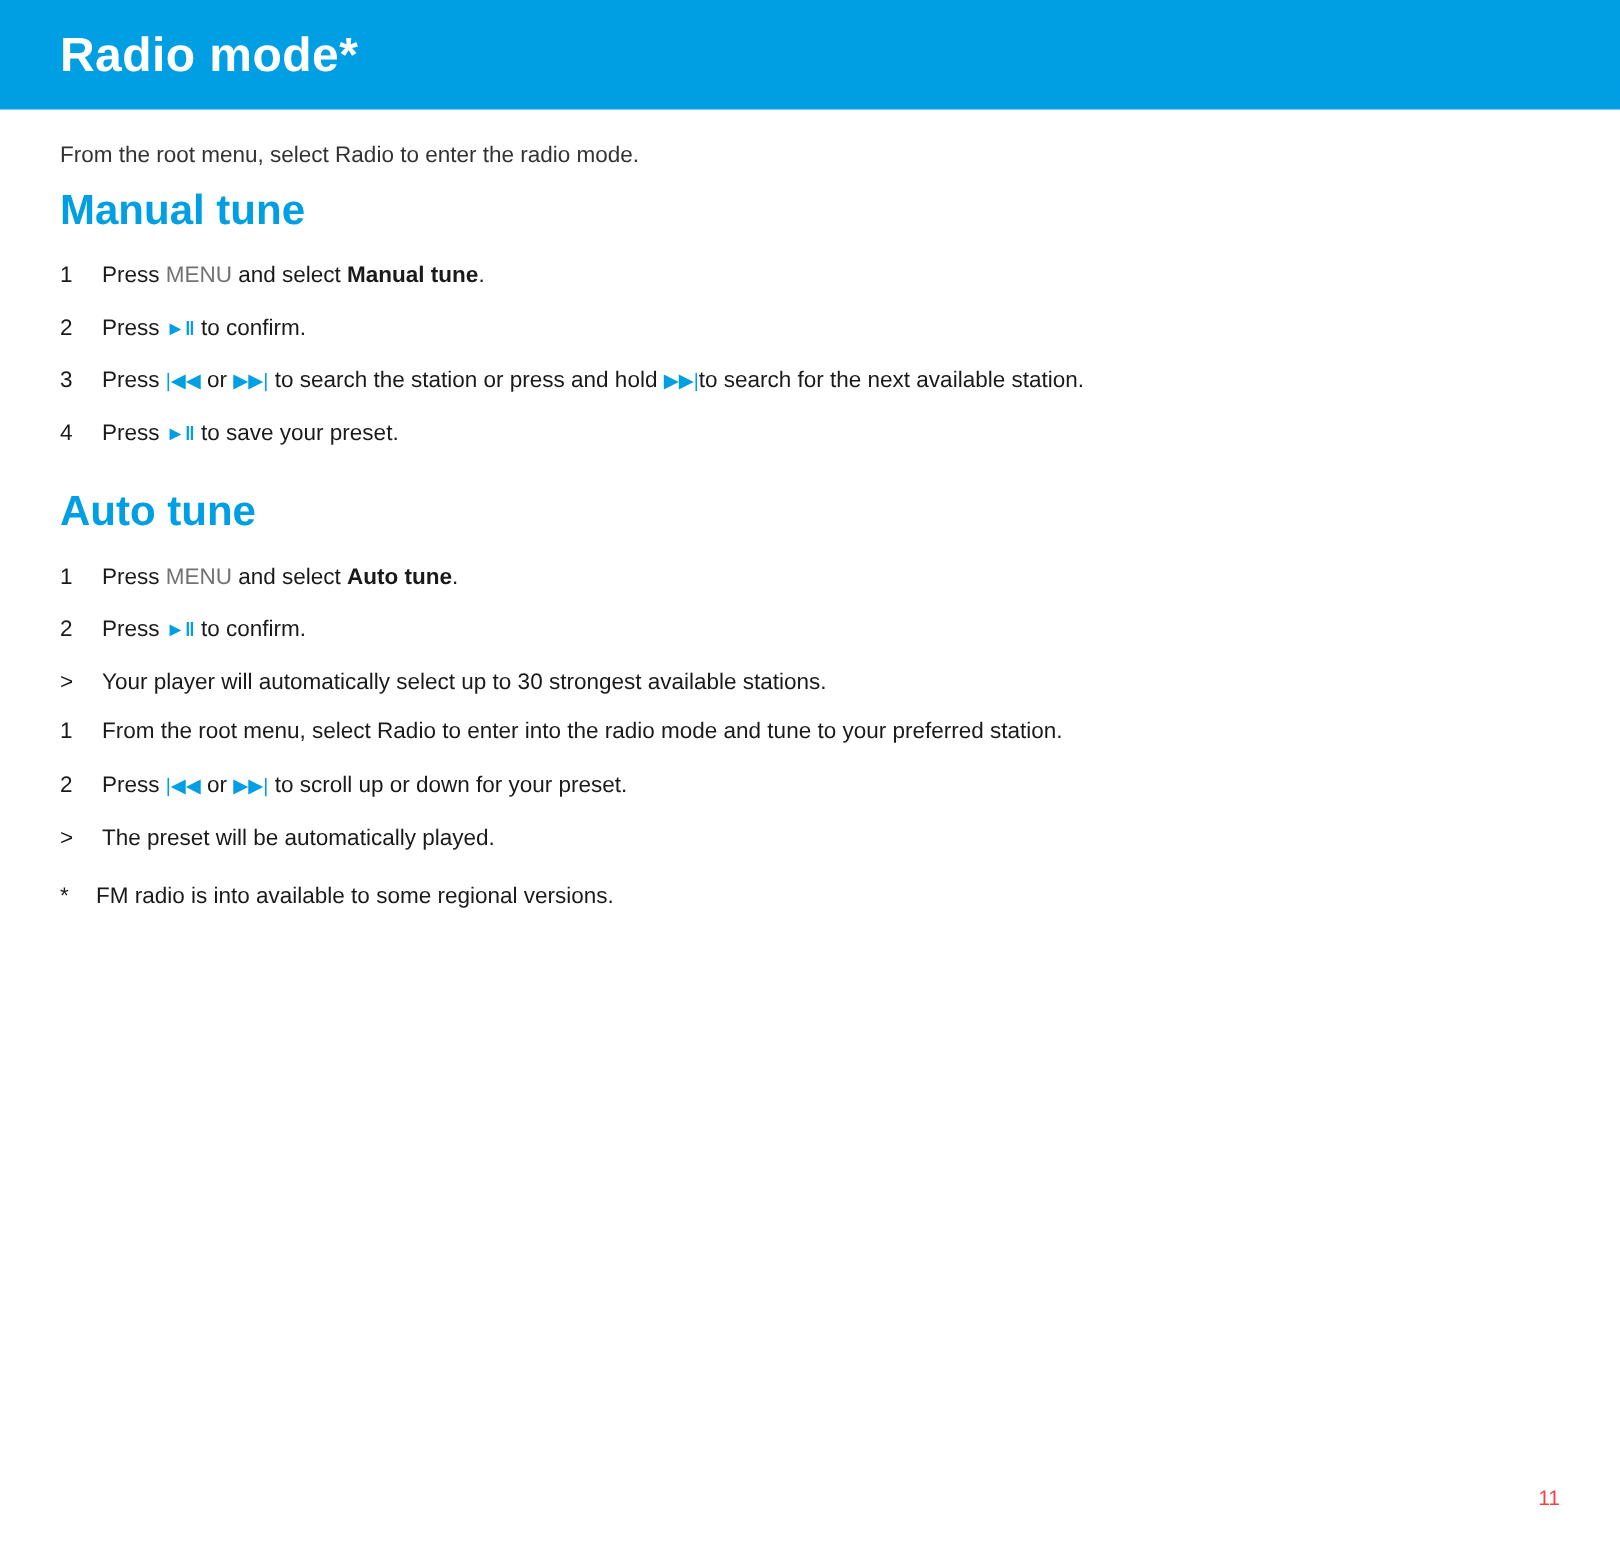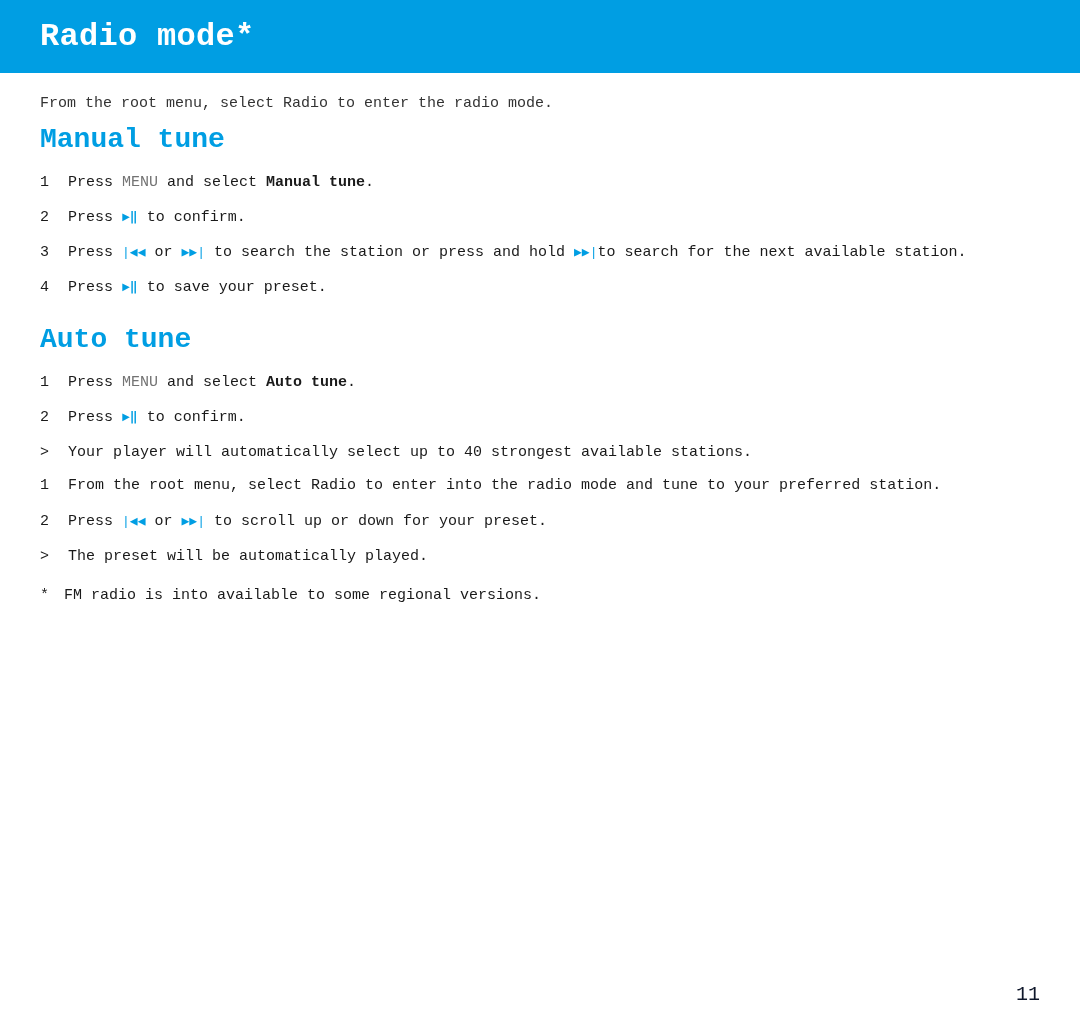--- a/index.html
+++ b/index.html
@@ -16,21 +16,20 @@
       width: 1080px;
       min-height: 1036px;
       position: relative;
     }
 
     .page-container {
       width: 1080px;
       min-height: 1036px;
       background: #ffffff;
       padding: 0;
-      font-family: Liberation Mono, monospace;
     }
 
     .header-banner {
       background-color: #009ee3;
       padding: 18px 40px 18px 40px;
       margin-bottom: 20px;
     }
 
     .header-banner h1 {
       color: #ffffff;
@@ -139,22 +138,22 @@
     }
 
     .footnote-star {
       min-width: 24px;
     }
 
     .page-number {
       position: absolute;
       bottom: 30px;
       right: 40px;
-      font-size: 20px;
-      color: #0f172a;
+      font-size: 14px;
+      color: #ef4444;
     }
   </style>
 </head>
 <body>
 
 <div class="page-container">
 
   <div class="header-banner">
     <h1>Radio mode*</h1>
   </div>
@@ -210,21 +209,21 @@
       <li class="step-item">
         <span class="step-number">2</span>
         <span class="step-content">
           Press <span class="icon-play-pause">►‖</span> to confirm.
         </span>
       </li>
     </ul>
 
     <div class="note-item">
       <span class="note-prefix">&gt;</span>
-      <span class="note-content">Your player will automatically select up to 40 strongest available stations.</span>
+      <span class="note-content">Your player will automatically select up to 30 strongest available stations.</span>
     </div>
 
 
     <ul class="step-list">
 
       <li class="step-item">
         <span class="step-number">1</span>
         <span class="step-content">
           From the root menu, select Radio to enter into the radio mode and tune to your preferred station.
         </span>

